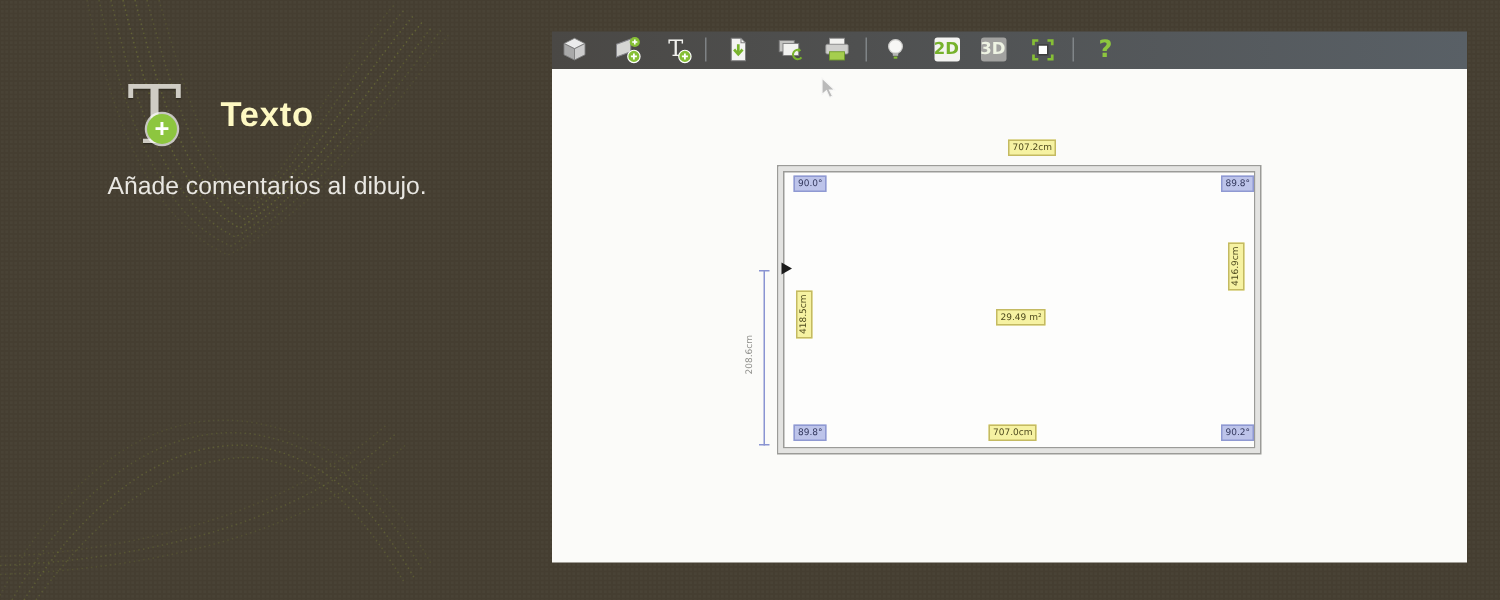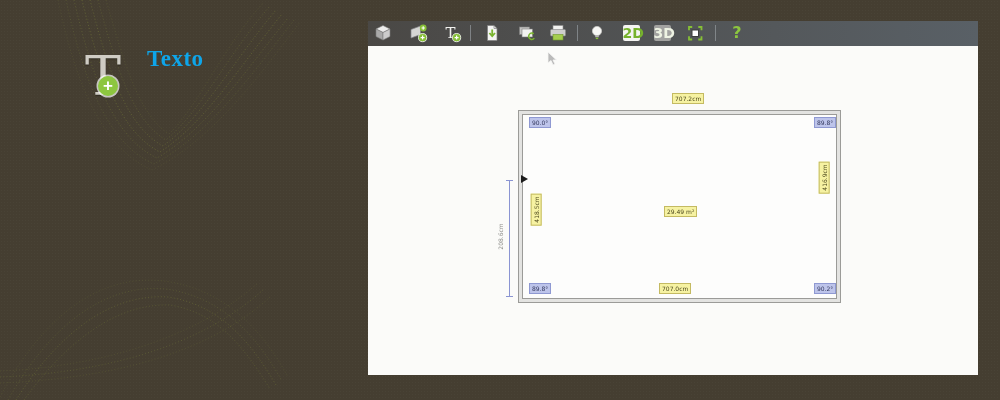--- a/index.html
+++ b/index.html
@@ -18,38 +18,38 @@
     font-family:"DejaVu Serif",serif;font-size:54px;line-height:1;
     color:#cfccc4;text-shadow:0 1px 1px #2c281f;
   }
   .plus-badge{
     position:absolute;left:13px;top:26px;width:20px;height:20px;border-radius:50%;
     background:#8dc63f;color:#ffffff;font-size:17px;font-weight:bold;
     line-height:19px;text-align:center;
     box-shadow:0 0 0 1.5px rgba(255,255,255,0.7);
   }
   .feature-title{
-    position:absolute;left:147px;top:46px;margin:0;
-    font-size:23px;font-weight:bold;color:#0ea5e9;letter-spacing:0.5px;font-family:Liberation Serif, serif;
+    position:absolute;left:147px;top:63px;margin:0;
+    font-size:23px;font-weight:bold;color:#fef9c3;letter-spacing:0.5px;
   }
   .feature-desc{
     position:absolute;left:50px;top:114px;width:256px;margin:0;
     text-align:center;font-size:16.5px;line-height:21px;color:#e9e7e2;
   }
 
   
   .toolbar{
     position:absolute;left:368px;top:21px;width:610px;height:25px;
     background:linear-gradient(90deg,#4a4845,#596066);
   }
   .tb-btn{position:absolute;top:1px;width:22px;height:22px;cursor:pointer;}
   .tb-sep{position:absolute;top:4px;width:1px;height:16px;background:#9aa0a4;opacity:.65;}
   .tb-box{
     width:17px;height:16px;margin:3px auto 0;background:#f4f4f2;border-radius:2px;
-    color:#76b22c;font-weight:bold;font-size:14px;line-height:16px;text-align:left;
+    color:#76b22c;font-weight:bold;font-size:11px;line-height:16px;text-align:left;
     font-family:"DejaVu Sans",sans-serif;
   }
   .tb-box.grey{background:#a2a2a0;color:#eef3e3;}
   .tb-help{
     font-family:"DejaVu Sans",sans-serif;font-size:16px;font-weight:bold;
     color:#8dc63f;text-align:center;line-height:22px;
   }
 
   .canvas{
     position:absolute;left:368px;top:46px;width:610px;height:329px;
@@ -104,21 +104,21 @@
     <path opacity=".16" d="M0,158 C98,154 202,134 270,72"></path>
   </g>
 </svg>
 
 <div>
   <div class="feature-icon">
     <span class="t-letter">T</span>
     <span class="plus-badge">+</span>
   </div>
   <h1 class="feature-title">Texto</h1>
-  <p class="feature-desc"><br>
+  <p class="feature-desc"><span>Añade comentarios al dibujo.</span><br>
   </p>
 </div>
 
 <div>
 
   <div class="toolbar">
 
     <div class="tb-btn" style="left:4px">
       <svg width="22" height="22" viewBox="0 0 22 22">
         <polygon points="11,3.5 18,7 11,10.5 4,7" fill="#ececec" stroke="#7e7e7e" stroke-width=".6"></polygon>

